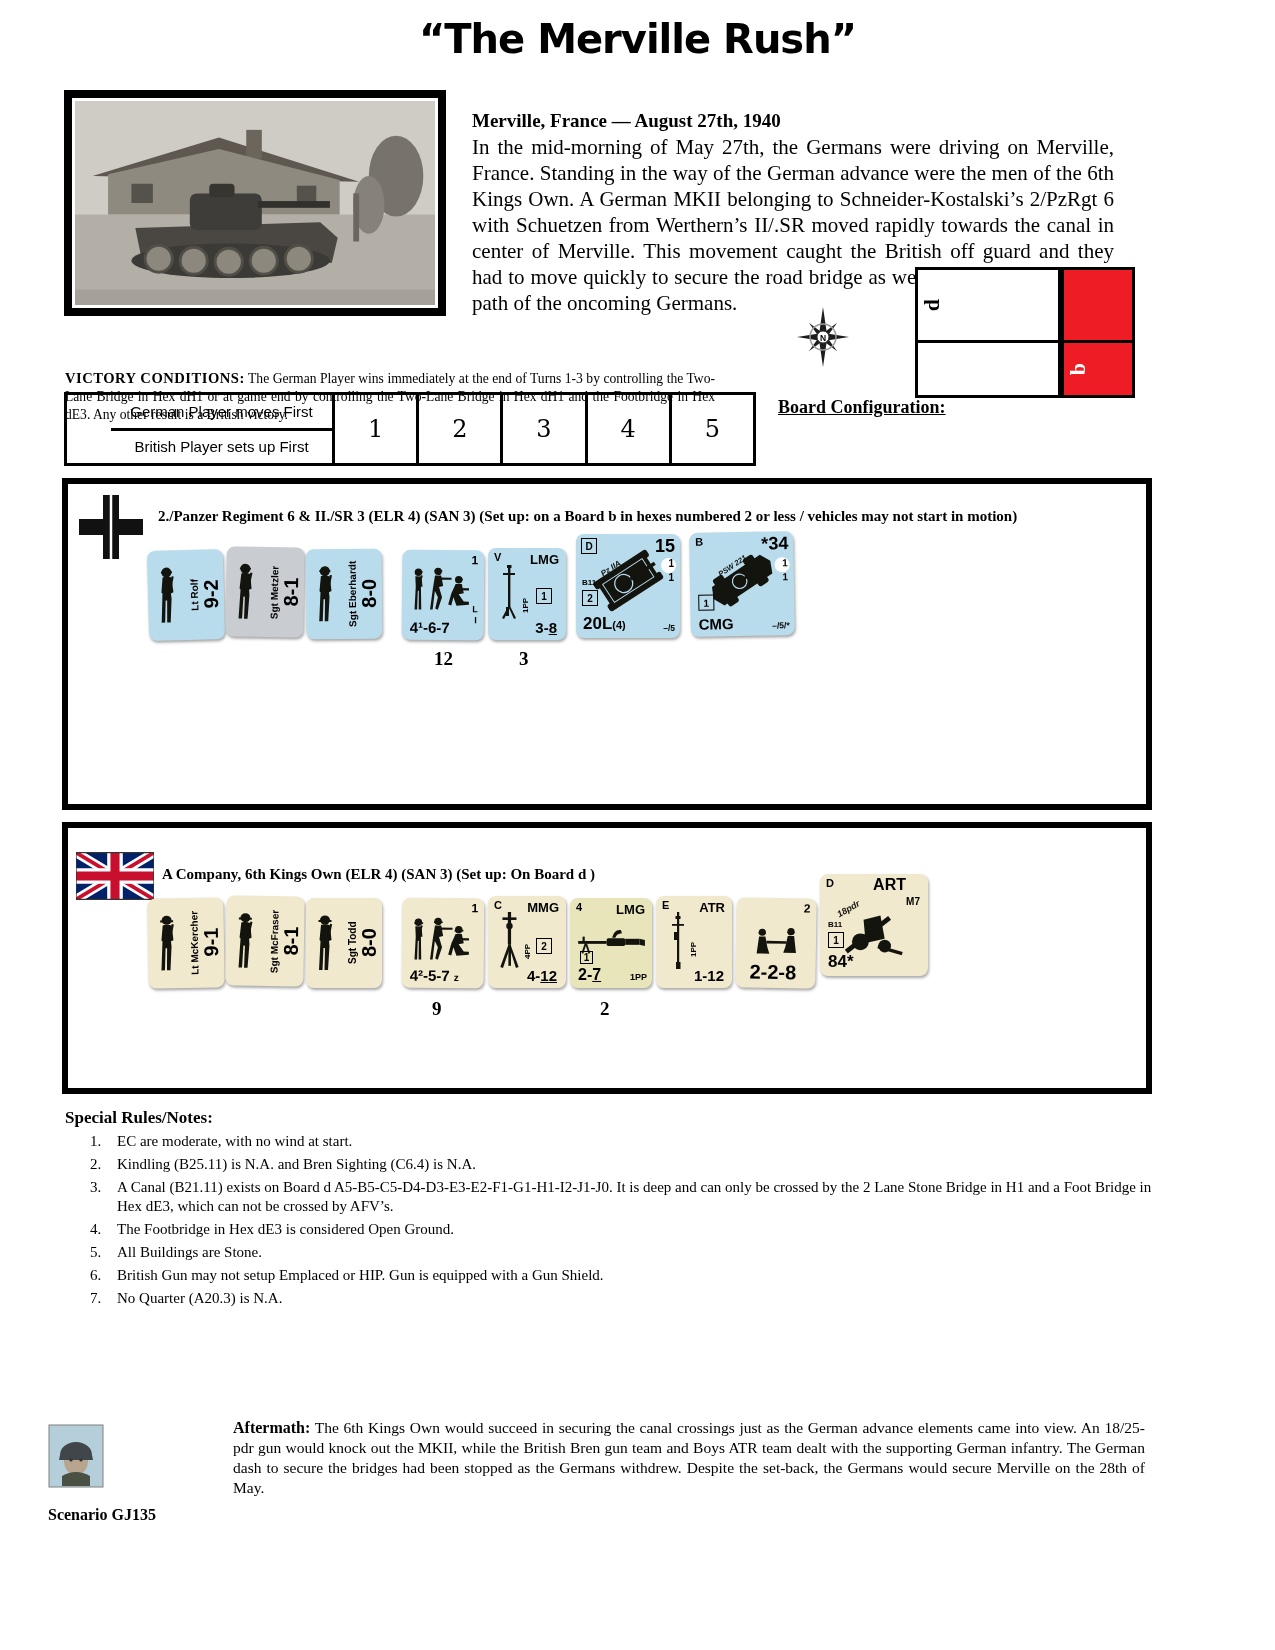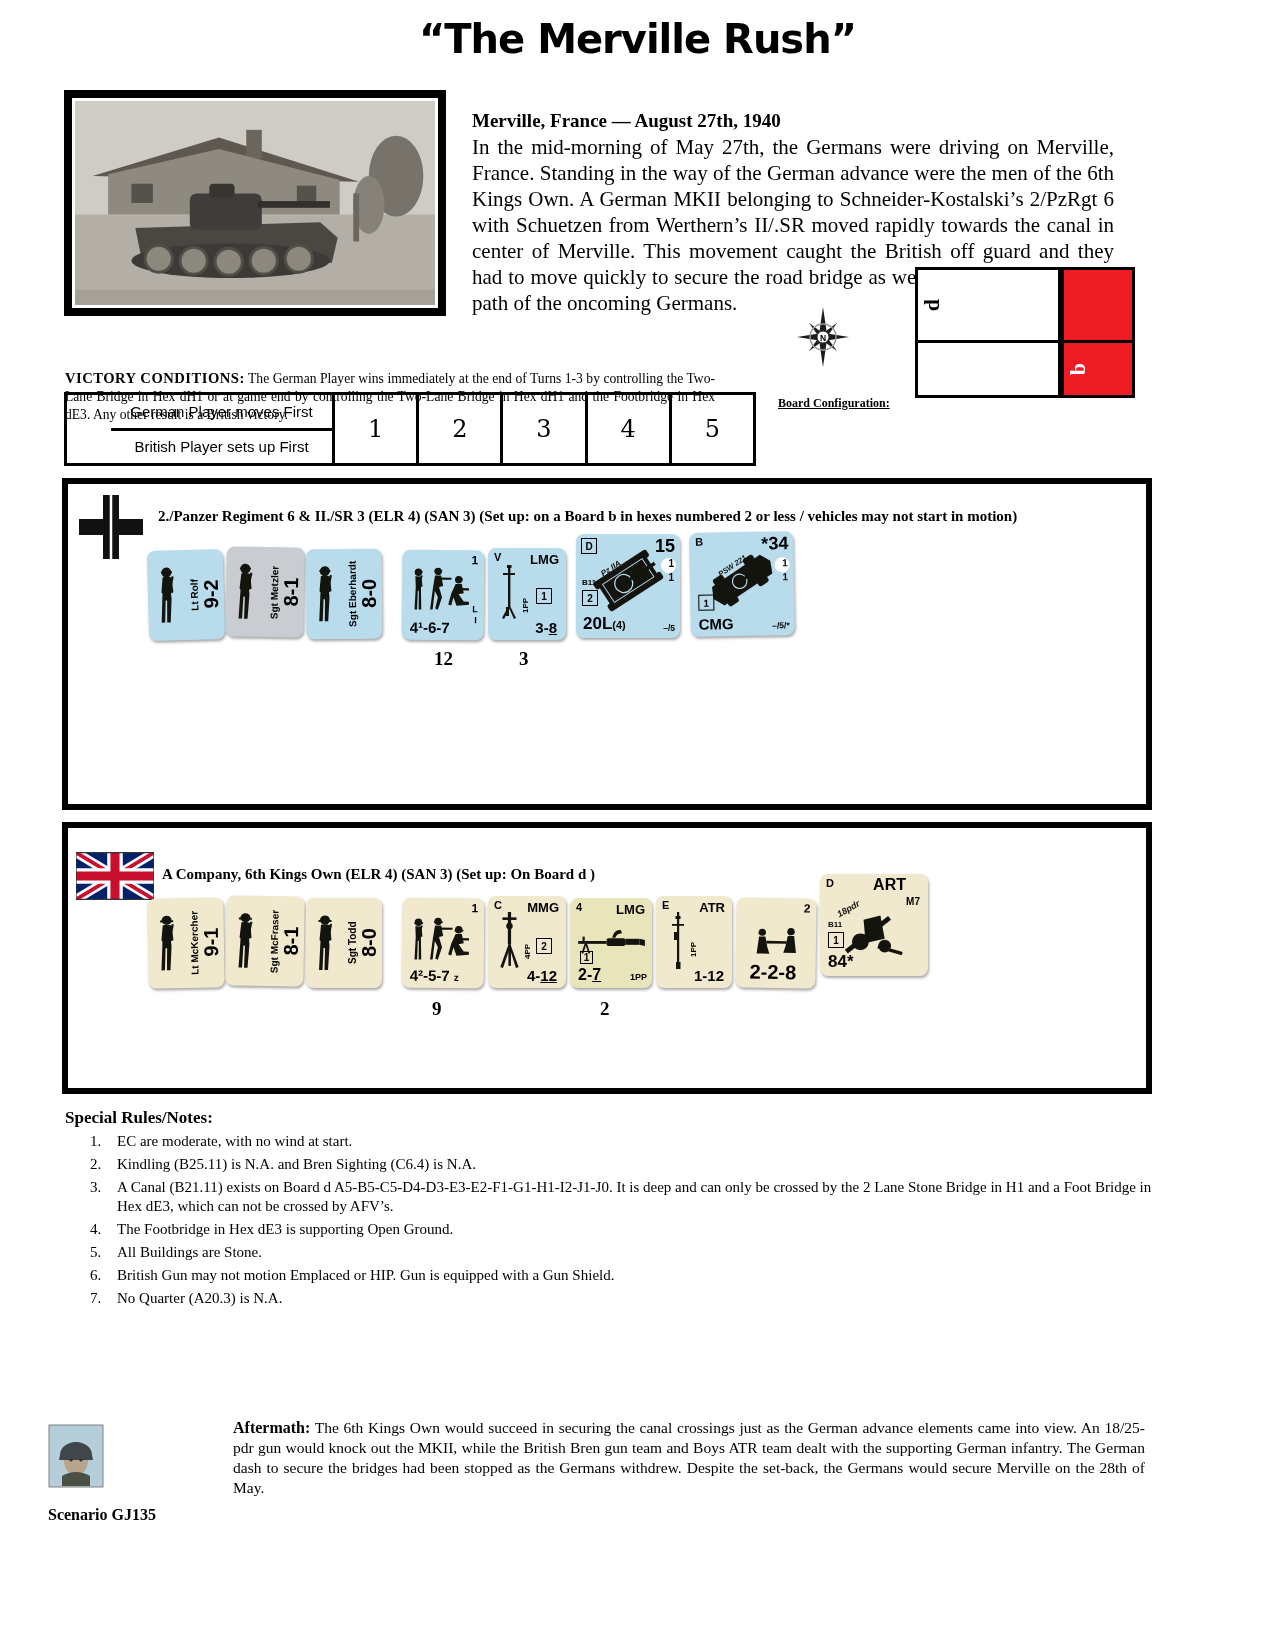--- a/index.html
+++ b/index.html
@@ -38,21 +38,21 @@
   .turn-track { position:absolute; left:64px; top:392px; width:692px; height:74px;
                 border:3px solid #000; display:flex; font-family:"Liberation Sans", sans-serif;padding-left:44px; }
   .tt-labels { width:224px; display:flex; flex-direction:column; border-right:3px solid #000; }
   .tt-label { flex:1; display:flex; align-items:center; justify-content:center; font-size:15px; }
   .tt-label.first { border-bottom:3px solid #000; }
   .tt-cells { flex:1; display:flex; }
   .tt-cell { flex:1; border-right:3px solid #000; display:flex; align-items:center;
              justify-content:center; font-size:24px; font-family:"DejaVu Serif", serif; }
   .tt-cell:last-child { border-right:none; }
 
-  .board-config { position:absolute; left:778px; top:396px; width:400px; font-size:12px; line-height:1.3; }
+  .board-config { position:absolute; left:778px; top:396px; width:400px; font-size:18px; line-height:1.3; }
   .board-config .bc-head { font-weight:bold; text-decoration:underline; }
 
   .ob-box { position:absolute; left:62px; width:1090px; border:6px solid #000; background:#fff; }
   .ob-box.german { top:478px; height:332px; }
   .ob-box.british { top:822px; height:272px; }
   .ob-header { position:absolute; font-weight:bold; font-size:15px; width:975px; }
   .german .ob-header { left:90px; top:24px; }
   .british .ob-header { left:94px; top:38px; }
   .flag-wrap { position:absolute; left:8px; top:24px; }
   .cross-wrap { position:absolute; left:10px; top:10px; }
@@ -531,23 +531,23 @@
     <span class="qty" style="left:364px;top:170px;">9</span>
     <span class="qty" style="left:532px;top:170px;">2</span>
   </div>
 
   <div class="special">
     <div class="special-head">Special Rules/Notes:</div>
     <ol>
       <li>EC are moderate, with no wind at start.</li>
       <li>Kindling (B25.11) is N.A. and Bren Sighting (C6.4) is N.A.</li>
       <li>A Canal (B21.11) exists on Board d A5-B5-C5-D4-D3-E3-E2-F1-G1-H1-I2-J1-J0. It is deep and can only be crossed by the 2 Lane Stone Bridge in H1 and a Foot Bridge in Hex dE3, which can not be crossed by AFV’s.</li>
-      <li>The Footbridge in Hex dE3 is supporting Open Ground.</li>
+      <li>The Footbridge in Hex dE3 is considered Open Ground.</li>
       <li>All Buildings are Stone.</li>
-      <li>British Gun may not motion Emplaced or HIP. Gun is equipped with a Gun Shield.</li>
+      <li>British Gun may not setup Emplaced or HIP. Gun is equipped with a Gun Shield.</li>
       <li>No Quarter (A20.3) is N.A.</li>
     </ol>
   </div>
 
   <p class="aftermath"><b>Aftermath:</b><span> The 6th Kings Own would succeed in securing the canal crossings just as the German advance elements came into view. An 18/25-pdr gun would knock out the MKII, while the British Bren gun team and Boys ATR team dealt with the supporting German infantry. The German dash to secure the bridges had been stopped as the Germans withdrew. Despite the set-back, the Germans would secure Merville on the 28th of May.</span></p>
 
   <div class="footer-icon">
     <svg width="56" height="64" viewBox="0 0 56 64">
       <rect x="1" y="1" width="54" height="62" fill="#b5cfda" stroke="#808080"></rect>
       <ellipse cx="28" cy="37" rx="12" ry="14" fill="#b7a58e"></ellipse>

